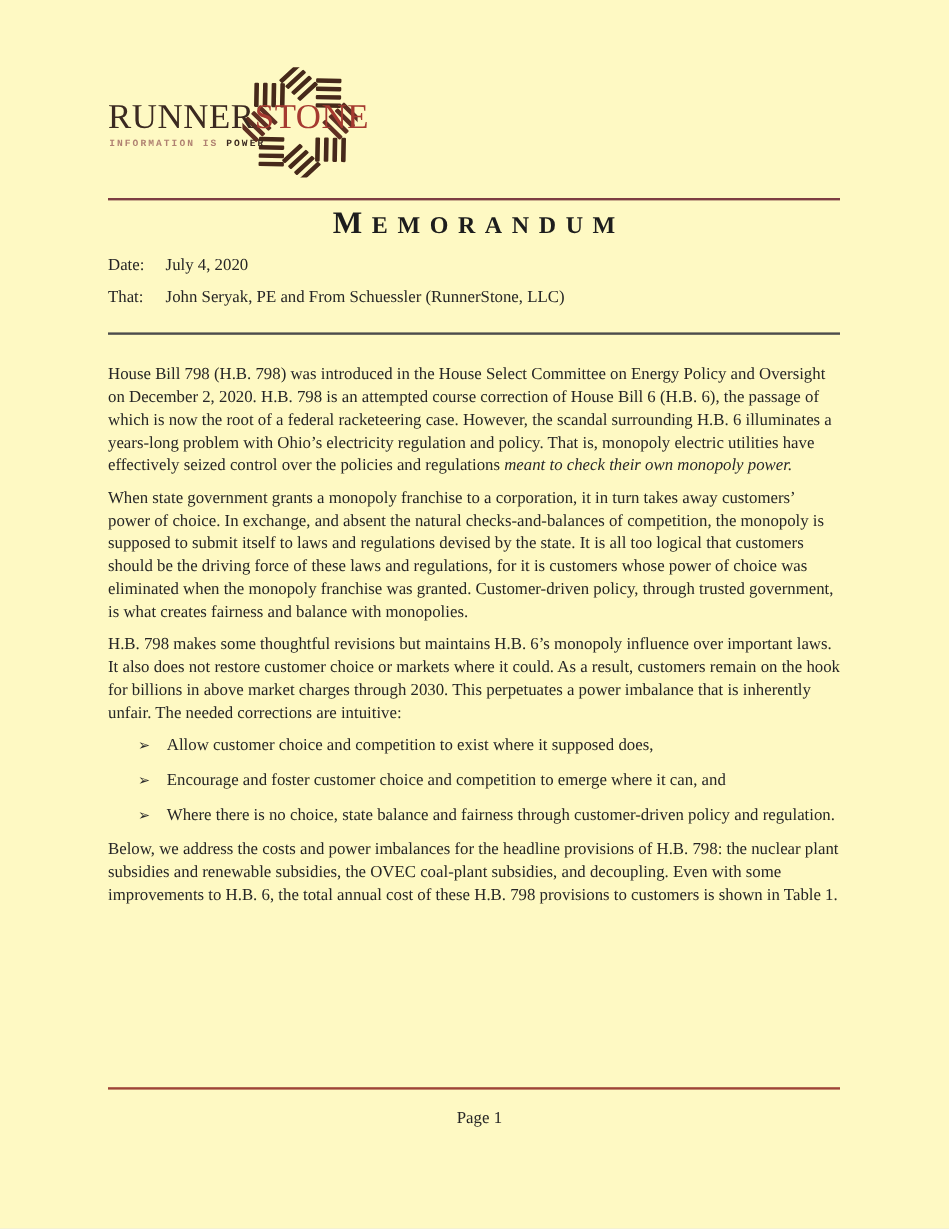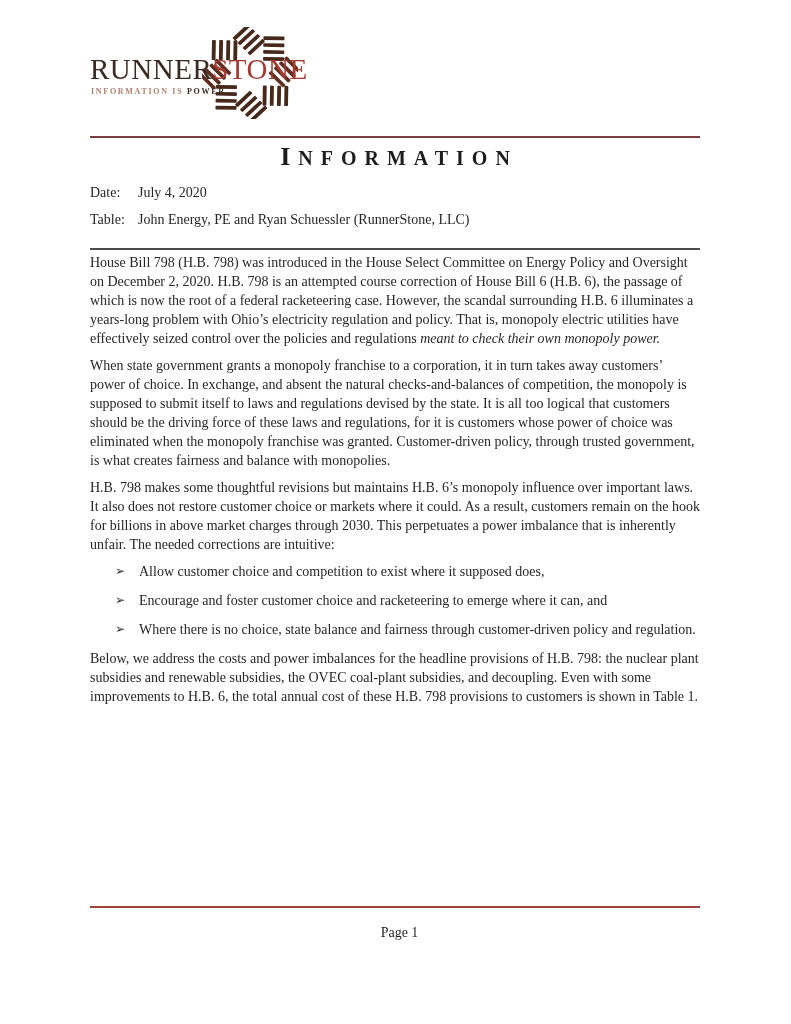--- a/index.html
+++ b/index.html
@@ -10,61 +10,61 @@
     --wordmark-right:#a53a30;
     --tagline-left:#b08272;
     --tagline-right:#3b2a21;
     --body-text:#262626;
   }
   html,body{margin:0;padding:0;background:#e8e8e8;}
   .page{
     position:relative;
     width:791px;height:1024px;
     margin:0 auto;
-    background:#ffffff;
+    background:#fef9c3;
     box-sizing:border-box;
-    padding:29px 91px 0 90px;
+    padding:58px 91px 0 90px;
     font-family:"Liberation Serif", serif;
     color:var(--body-text);
     overflow:hidden;
   }
   
   .logo{position:relative;width:220px;height:90px;}
   .millstone{position:absolute;left:112px;top:-2px;width:96px;height:92px;}
   .wordmark{
     position:absolute;left:0;top:26px;z-index:2;
     font-size:29px;line-height:1;letter-spacing:.5px;
     white-space:nowrap;font-weight:400;
   }
   .wordmark .wm-left{color:var(--wordmark-left);}
   .wordmark .wm-right{color:var(--wordmark-right);}
   .tagline{
     position:absolute;left:1px;top:58px;z-index:2;
-    font-family:Liberation Serif, serif;
+    font-family:Liberation Mono, monospace;
     font-size:8px;letter-spacing:1.7px;white-space:nowrap;
   }
   .tagline .tg-left{color:var(--tagline-left);font-weight:600;}
   .tagline .tg-right{color:var(--tagline-right);font-weight:800;}
   
   .rule{border:0;height:2px;margin:0;}
   .rule-top{background:var(--rule-top);margin-top:17px;}
   .rule-divider{background:var(--rule-divider);margin-top:19px;}
   .footer-rule{position:absolute;left:90px;right:91px;top:906px;height:2px;background:var(--rule-footer);}
   
   .memo-title{
     margin:4px 0 0 0;text-align:center;
     font-size:20px;font-weight:700;letter-spacing:8px;
     color:#1d1d1d;text-indent:8px;
   }
   .memo-title::first-letter{font-size:26px;}
   
   .memo-fields{margin-top:12px;}
   .memo-row{display:grid;grid-template-columns:48px 1fr;margin-bottom:9px;font-size:14px;line-height:18px;}
   
-  .body-text{margin-top:3px;font-size:14px;line-height:19px;}
+  .body-text{margin-top:24px;font-size:14px;line-height:19px;}
   .body-text p{margin:0 0 8px 0;}
   .em{font-style:italic;}
   .bullet-list{margin:1px 0 9px 0;}
   .bullet-item{display:grid;grid-template-columns:24px 1fr;margin:0 0 10px 25px;}
   .bullet-glyph{font-family:"DejaVu Sans", sans-serif;font-size:12px;line-height:19px;color:#2e2e2e;}
   
   .page-number{position:absolute;left:4px;width:791px;top:925px;text-align:center;font-size:14px;}
 </style>
 </head>
 <body>
@@ -144,50 +144,50 @@
       <span class="wm-left">RUNNER</span><span class="wm-right">STONE</span>
     </div>
     <div class="tagline">
       <span class="tg-left">INFORMATION IS</span>
       <span class="tg-right">POWER</span>
     </div>
   </div>
 
   <hr class="rule rule-top">
 
-  <h1 class="memo-title">INFORMATION</h1>
+  <h1 class="memo-title">MEMORANDUM</h1>
 
   <div class="memo-fields">
     <div class="memo-row">
       <span>Date:</span>
       <span>July 4, 2020</span>
     </div>
     <div class="memo-row">
-      <span>Table:</span>
-      <span>John Energy, PE and Ryan Schuessler (RunnerStone, LLC)</span>
+      <span>That:</span>
+      <span>John Seryak, PE and From Schuessler (RunnerStone, LLC)</span>
     </div>
   </div>
 
   <hr class="rule rule-divider">
 
   <div class="body-text">
     <p><span>House Bill 798 (H.B. 798) was introduced in the House Select Committee on Energy Policy and Oversight on December 2, 2020. H.B. 798 is an attempted course correction of House Bill 6 (H.B. 6), the passage of which is now the root of a federal racketeering case. However, the scandal surrounding H.B. 6 illuminates a years-long problem with Ohio’s electricity regulation and policy. That is, monopoly electric utilities have effectively seized control over the policies and regulations </span><span class="em">meant to check their own monopoly power.</span></p>
 
     <p>When state government grants a monopoly franchise to a corporation, it in turn takes away customers’ power of choice. In exchange, and absent the natural checks-and-balances of competition, the monopoly is supposed to submit itself to laws and regulations devised by the state. It is all too logical that customers should be the driving force of these laws and regulations, for it is customers whose power of choice was eliminated when the monopoly franchise was granted. Customer-driven policy, through trusted government, is what creates fairness and balance with monopolies.</p>
 
     <p>H.B. 798 makes some thoughtful revisions but maintains H.B. 6’s monopoly influence over important laws. It also does not restore customer choice or markets where it could. As a result, customers remain on the hook for billions in above market charges through 2030. This perpetuates a power imbalance that is inherently unfair. The needed corrections are intuitive:</p>
 
     <div class="bullet-list">
       <div class="bullet-item">
         <span class="bullet-glyph">➢</span>
         <span>Allow customer choice and competition to exist where it supposed does,</span>
       </div>
       <div class="bullet-item">
         <span class="bullet-glyph">➢</span>
-        <span>Encourage and foster customer choice and racketeering to emerge where it can, and</span>
+        <span>Encourage and foster customer choice and competition to emerge where it can, and</span>
       </div>
       <div class="bullet-item">
         <span class="bullet-glyph">➢</span>
         <span>Where there is no choice, state balance and fairness through customer-driven policy and regulation.</span>
       </div>
     </div>
 
     <p>Below, we address the costs and power imbalances for the headline provisions of H.B. 798: the nuclear plant subsidies and renewable subsidies, the OVEC coal-plant subsidies, and decoupling. Even with some improvements to H.B. 6, the total annual cost of these H.B. 798 provisions to customers is shown in Table 1.</p>
   </div>
 

